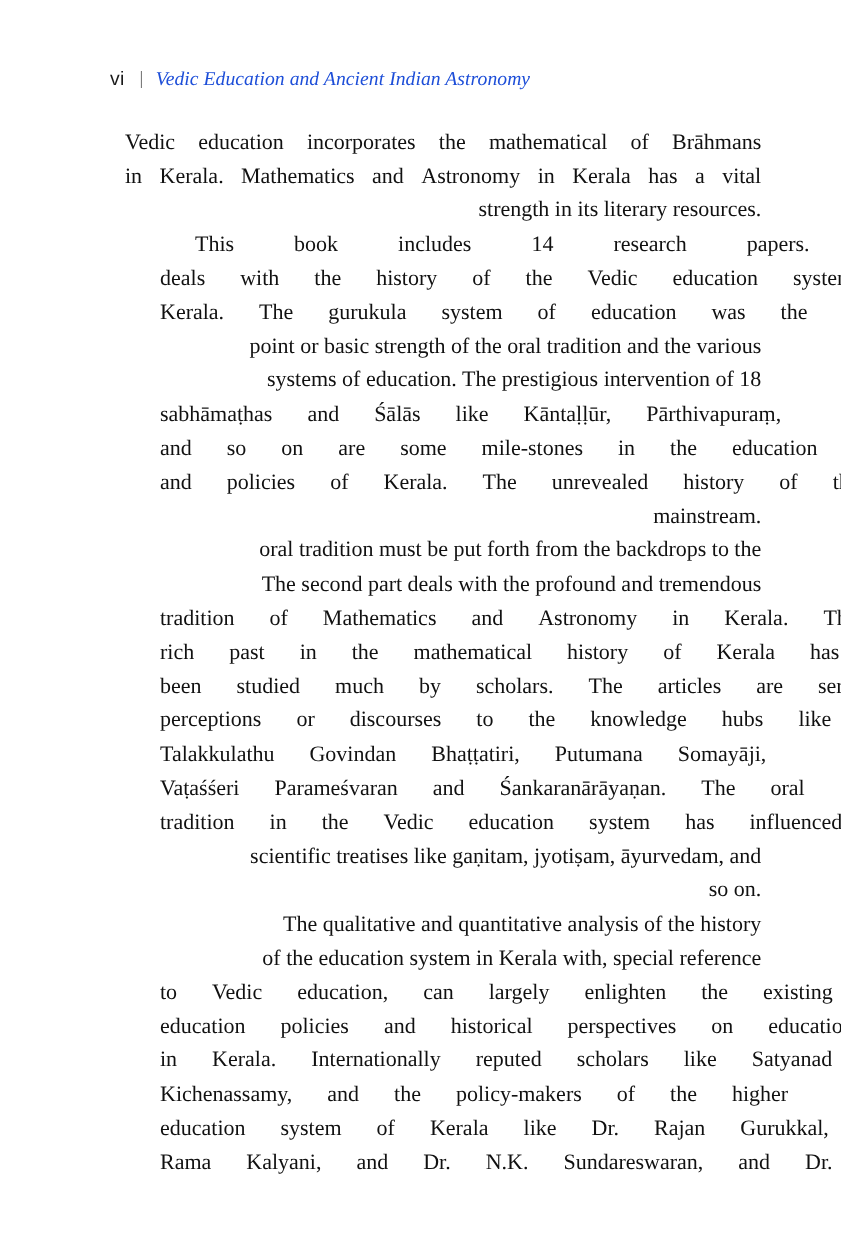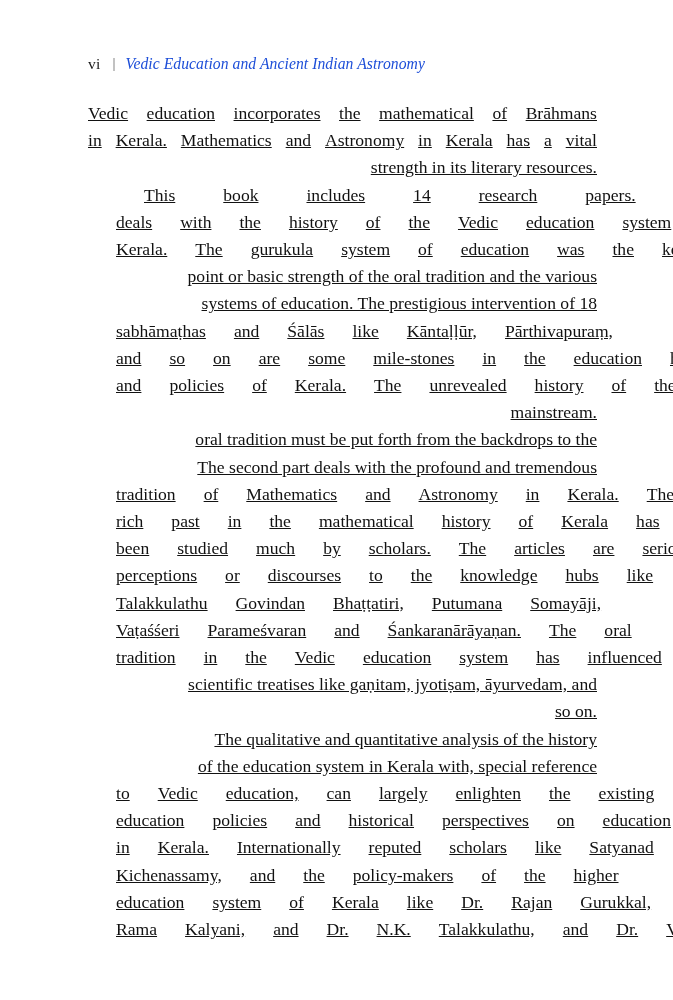--- a/index.html
+++ b/index.html
@@ -30,21 +30,21 @@
     position: absolute;
     left: 88px;
     top: 55px;
     width: 510px;
     height: 26px;
     display: flex;
     align-items: baseline;
     white-space: nowrap;
   }
   .folio {
-    font-family: Liberation Serif, serif;
+    font-family: Liberation Sans, sans-serif;
     font-style: normal;
     font-size: 15.5px;
     color: #1a1a1a;
     letter-spacing: 0.2px;
   }
   .head-rule {
     display: inline-block;
     margin: 0 10px 0 12px;
     color: #666;
     font-size: 15px;
@@ -54,24 +54,23 @@
   .head-title {
     font-style: italic;
     font-size: 15.7px;
     color: #1d4ed8;
     letter-spacing: 0.05px;
   }
 
   
   .textblock {
     position: absolute;
-    left: 88px;
+    left: 100px;
     top: 100px;
     width: 509px;
-    text-decoration: underline;
   }
 
   p.para {
     margin: 0;
     font-size: 17.6px;
     line-height: 27.2px;
     color: #111111;
     text-align: justify;
     text-justify: inter-word;
     -webkit-hyphens: none;
@@ -330,21 +329,21 @@
           <span>Rajan</span>
           <span>Gurukkal,</span>
           <span>Prof.</span>
         </span>
         <span class="ln just">
           <span>Rama</span>
           <span>Kalyani,</span>
           <span>and</span>
           <span>Dr.</span>
           <span>N.K.</span>
-          <span>Talakkulathu,</span>
+          <span>Sundareswaran,</span>
           <span>and</span>
           <span>Dr.</span>
           <span>V.V.</span>
         </span>
       </p>
     </div>
 
 </div>
 
 </body></html>

